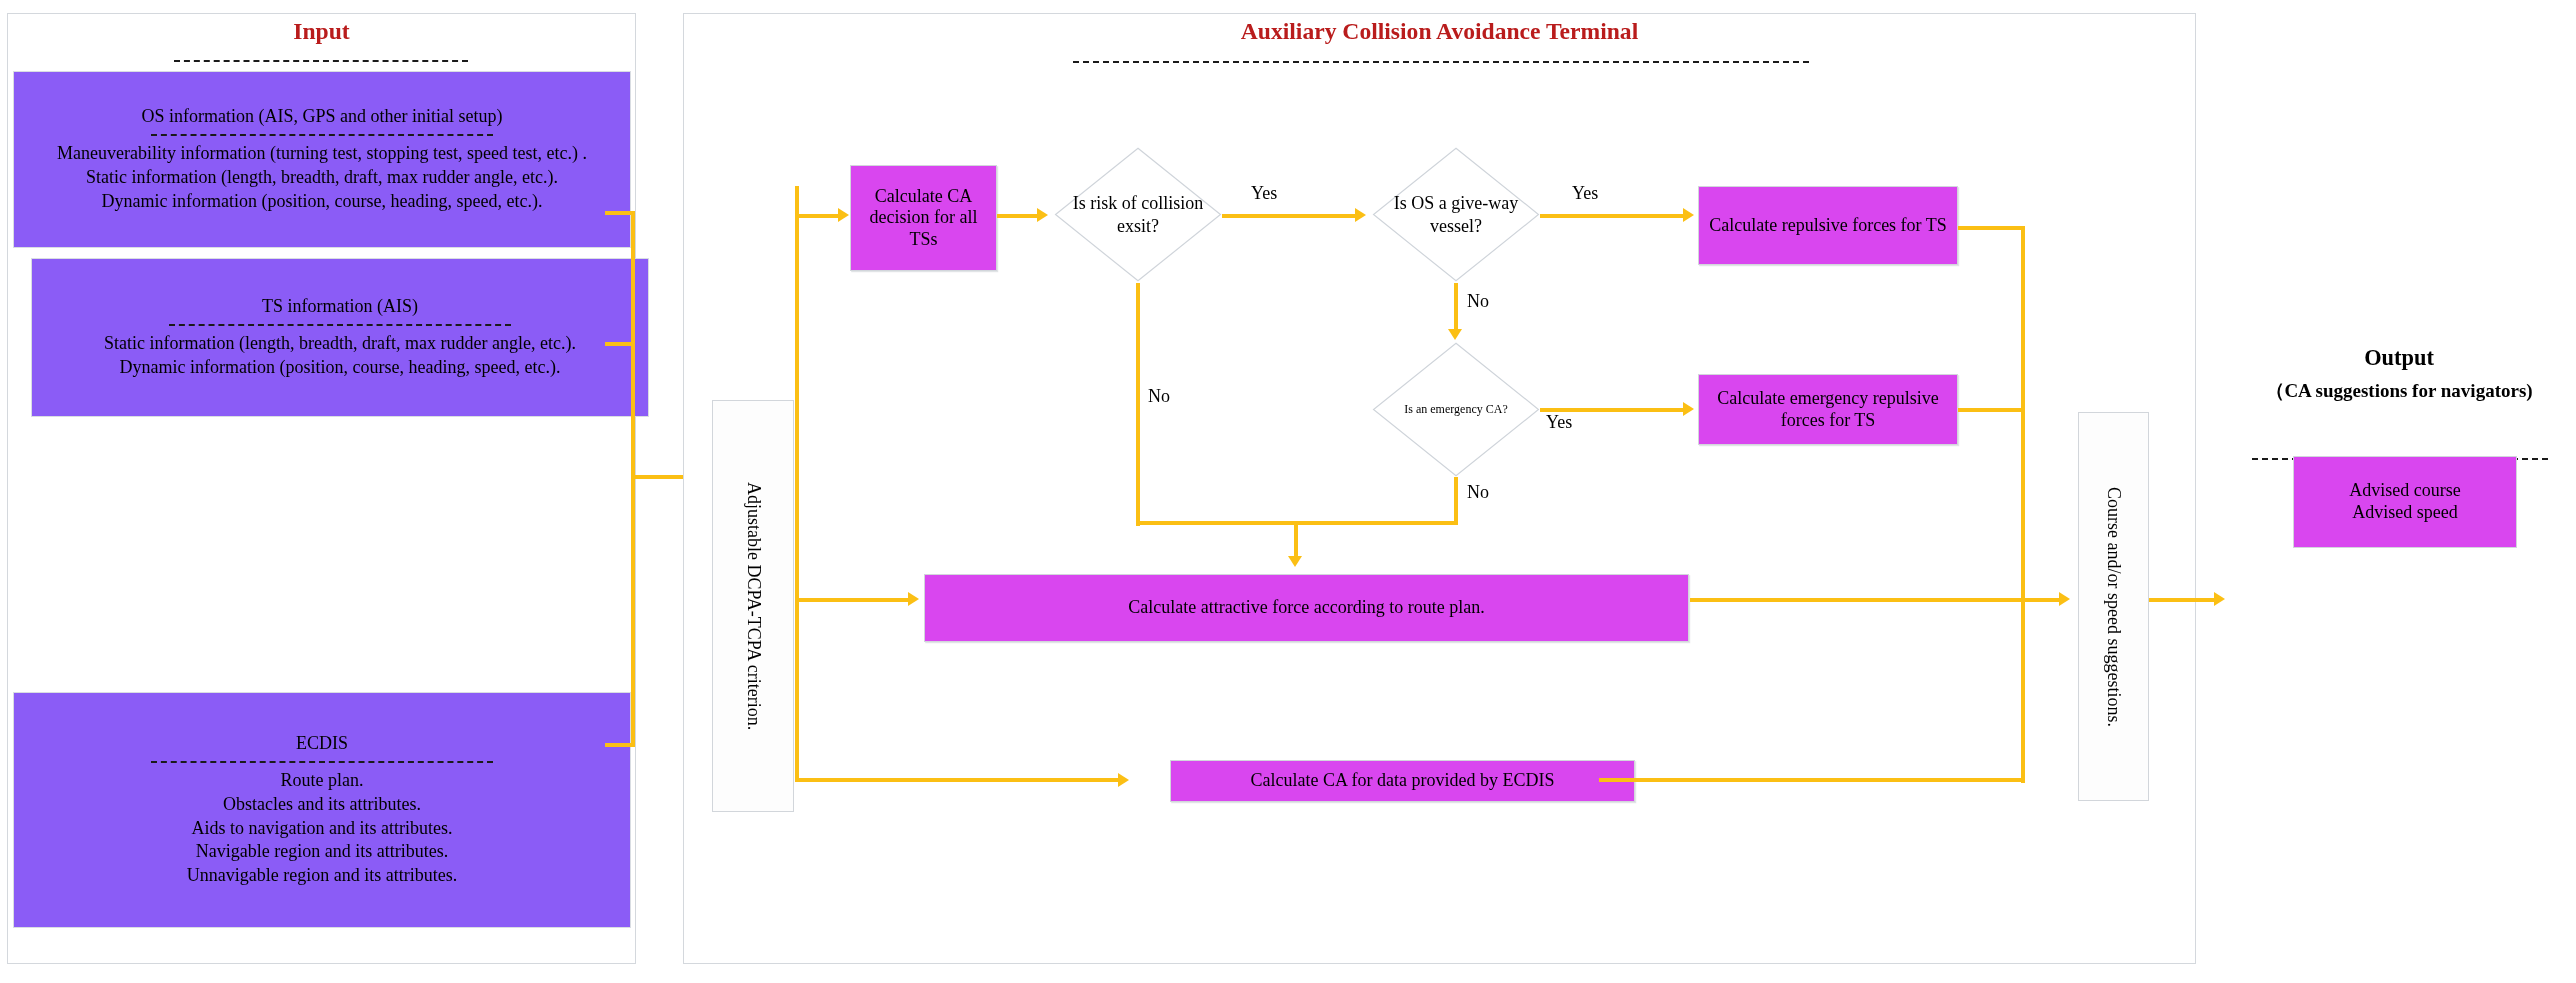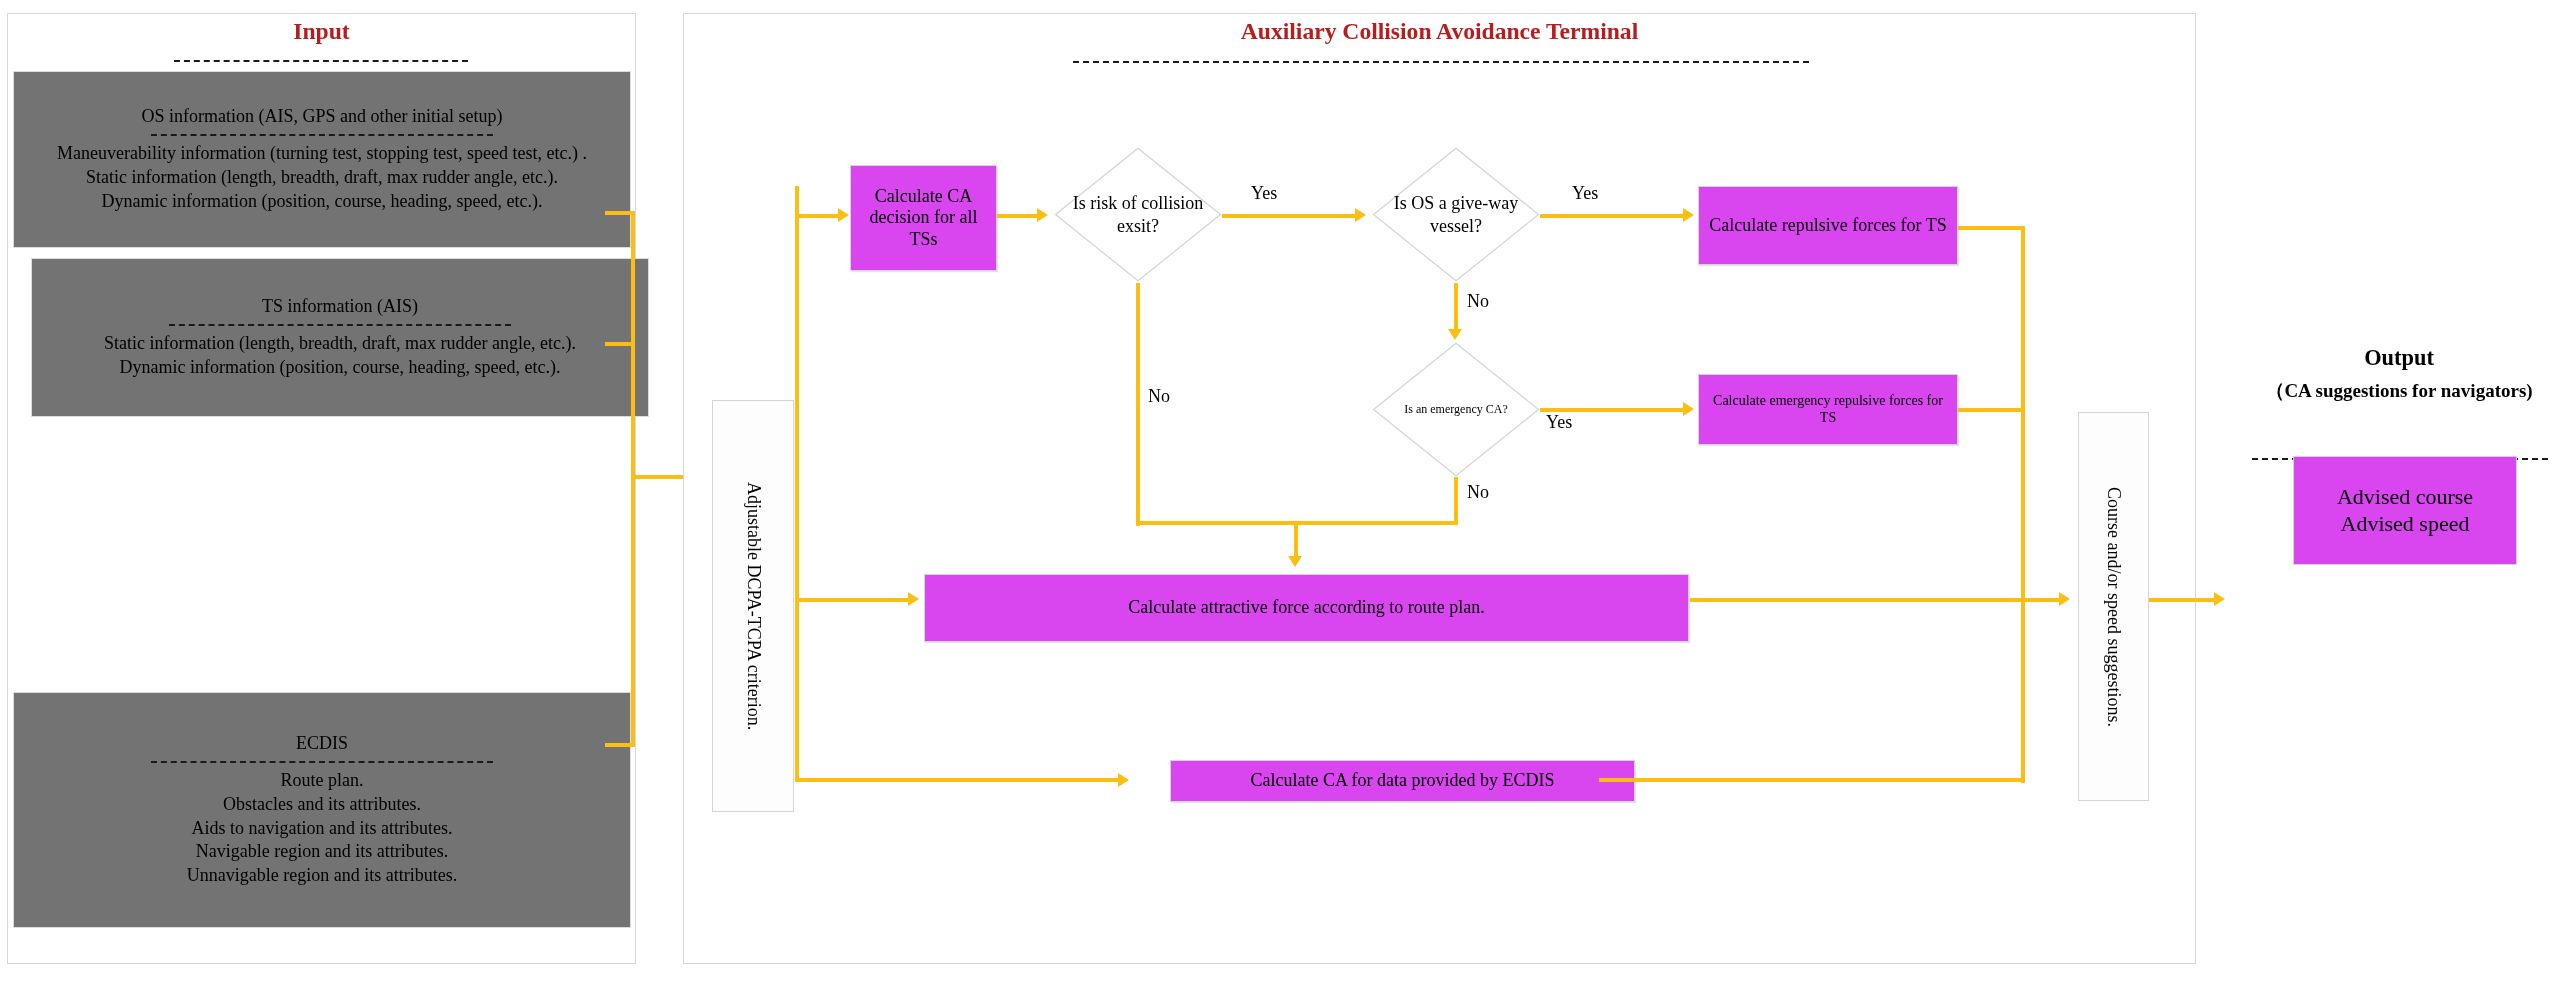--- a/index.html
+++ b/index.html
@@ -3,21 +3,21 @@
 <meta charset="utf-8">
 <style>
   html,body{margin:0;padding:0;background:#ffffff;}
   body{font-family:"Liberation Serif", serif;}
   #stage{position:relative;width:2576px;height:983px;background:#ffffff;overflow:hidden;}
 
   .panel{position:absolute;background:#ffffff;border:1.2px solid #d4d8dd;box-sizing:border-box;}
   .panel-title{position:absolute;left:0;right:0;text-align:center;font-weight:bold;color:#b91c1c;}
   .dashline{position:absolute;border-top:2.9px dashed #1a1a1a;}
 
-  .infobox{position:absolute;background:#737373;border:1.2px solid #d9dde2;box-sizing:border-box;
+  .infobox{position:absolute;background:#8b5cf6;border:1.2px solid #d9dde2;box-sizing:border-box;
            display:flex;flex-direction:column;align-items:center;justify-content:center;
            text-align:center;color:#000;line-height:1.32;}
   .infobox .hd{font-weight:normal;}
   .infobox .sep{width:58%;border-top:2.4px dashed #1a1a1a;margin:5.3px 0 5.9px 0;}
   .infobox .bd{}
 
   .procbox{position:absolute;background:#d946ef;border:1.2px solid #d2d6db;box-sizing:border-box;
            display:flex;align-items:center;justify-content:center;text-align:center;color:#000;
            line-height:1.2;box-shadow:1.2px 1.2px 0 rgba(200,205,210,.55);}
 
@@ -125,21 +125,21 @@
     </svg>
     <div class="dtext" style="font-size:12px;">
         <span>Is an emergency CA?</span>
       </div>
   </div>
 
   <div class="procbox" style="left:1698px;top:186px;width:260px;height:79px;font-size:18px;padding:3.5px 8.2px;">
     <span>Calculate repulsive forces for TS</span>
   </div>
 
-  <div class="procbox" style="left:1698px;top:374px;width:260px;height:71px;font-size:14px;padding:3.5px 8.2px;">
+  <div class="procbox" style="left:1698px;top:374px;width:260px;height:71px;font-size:18px;padding:3.5px 8.2px;">
     <span>Calculate emergency repulsive forces for TS</span>
   </div>
 
   <div class="procbox" style="left:924px;top:574px;width:765px;height:68px;font-size:18px;padding:2.4px 8.2px;">
     <span>Calculate attractive force according to route plan.</span>
   </div>
 
   <div class="procbox" style="left:1134px;top:760px;width:465px;height:42px;font-size:18px;padding:2.4px 8.2px;margin-left:36px;">
     <span>Calculate CA for data provided by ECDIS</span>
   </div>
@@ -195,19 +195,19 @@
   <div class="edge" style="left:2149px;top:598px;width:67px;height:4.1px;"></div>
   <div class="arrow arrow-r" style="left:2214px;top:592px;"></div>
 
   <div class="panel" style="left:2229px;top:330px;width:340px;height:318px;">
   </div>
   <div class="outbox" style="left:2229px;top:330px;width:340px;height:318px;border:none;justify-content:flex-start;padding-top:13px;">
     <div style="font-size:22.4px;font-weight:bold;">Output</div>
     <div style="font-size:19px;font-weight:bold;margin-top:7px;padding:0 23.6px;">（CA suggestions for navigators)</div>
   </div>
   <div class="dashline" style="left:2252px;top:458px;width:296px;border-top:2.9px dashed #1a1a1a;"></div>
-  <div class="procbox" style="left:2293px;top:456px;width:224px;height:109px;font-size:22px;white-space:pre-line;box-shadow:none;">
+  <div class="procbox" style="left:2293px;top:456px;width:224px;height:92px;font-size:18px;white-space:pre-line;box-shadow:none;">
     <span style="white-space:pre-line;">Advised course
 Advised speed</span>
   </div>
 
 </div>
 
 
 </body></html>

